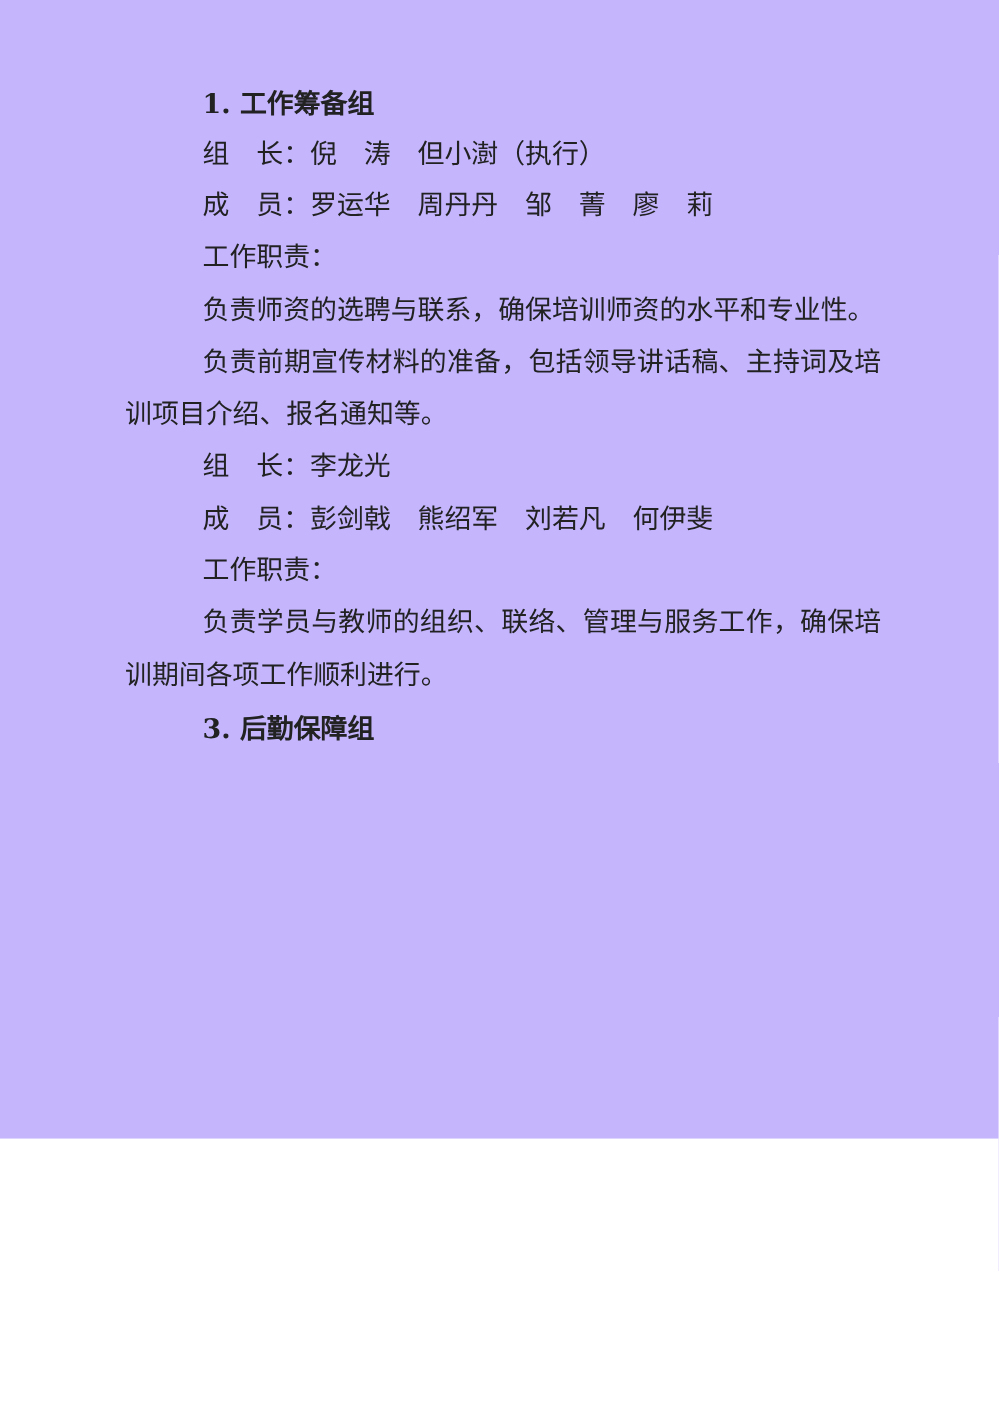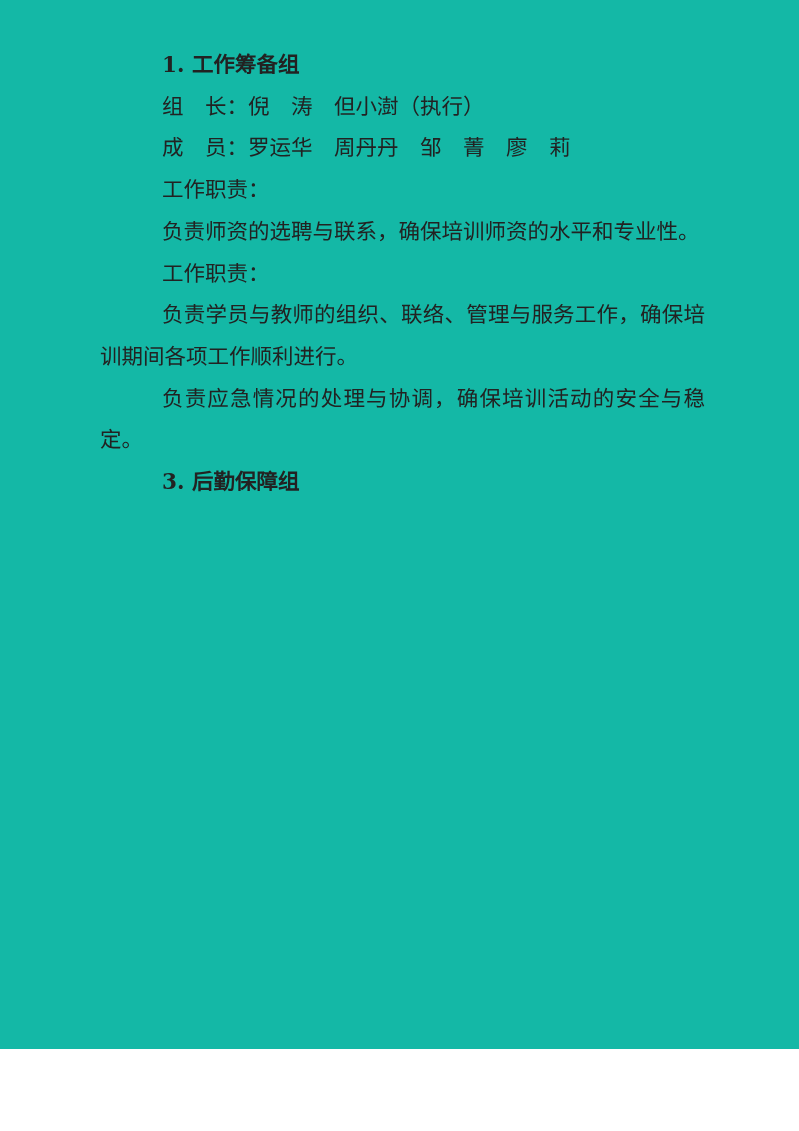--- a/index.html
+++ b/index.html
@@ -3,35 +3,36 @@
 <meta charset="utf-8">
 <style>
   html, body {
     margin: 0;
     padding: 0;
     background: #ffffff;
   }
   .doc-page {
     position: relative;
     width: 799px;
-    height: 1049px;
+    height: 911px;
     box-sizing: border-box;
-    background: #14b8a6;
-    padding: 44px 94px 20px 100px;
+    background: #c4b5fd;
+    padding: 63px 94px 20px 100px;
     font-family: "DejaVu Serif", "Liberation Serif", serif;
     font-size: 21.5px;
     line-height: 41.7px;
     color: #222222;
     overflow: hidden;
   }
   .doc-line {
     margin: 0;
     padding: 0;
     text-indent: 62px;
     text-align: justify;
+    font-family: Liberation Mono, monospace;
   }
   .doc-heading {
     margin: 0;
     padding: 0;
     text-indent: 62px;
     font-size: 21.5px;
     font-weight: 700;
     text-align: left;
   }
 </style>
@@ -39,25 +40,27 @@
 <body>
 
 <div class="doc-page">
 
   <section>
     <p class="doc-heading">1. 工作筹备组</p>
     <p class="doc-line">组　长：倪　涛　但小澍（执行）</p>
     <p class="doc-line">成　员：罗运华　周丹丹　邹　菁　廖　莉</p>
     <p class="doc-line">工作职责：</p>
     <p class="doc-line">负责师资的选聘与联系，确保培训师资的水平和专业性。</p>
+    <p class="doc-line">负责前期宣传材料的准备，包括领导讲话稿、主持词及培训项目介绍、报名通知等。</p>
   </section>
 
   <section>
+    <p class="doc-line">组　长：李龙光</p>
+    <p class="doc-line">成　员：彭剑戟　熊绍军　刘若凡　何伊斐</p>
     <p class="doc-line">工作职责：</p>
     <p class="doc-line">负责学员与教师的组织、联络、管理与服务工作，确保培训期间各项工作顺利进行。</p>
-    <p class="doc-line">负责应急情况的处理与协调，确保培训活动的安全与稳定。</p>
   </section>
 
   <section>
     <p class="doc-heading">3. 后勤保障组</p>
   </section>
 
 </div>
 
 </body></html>

